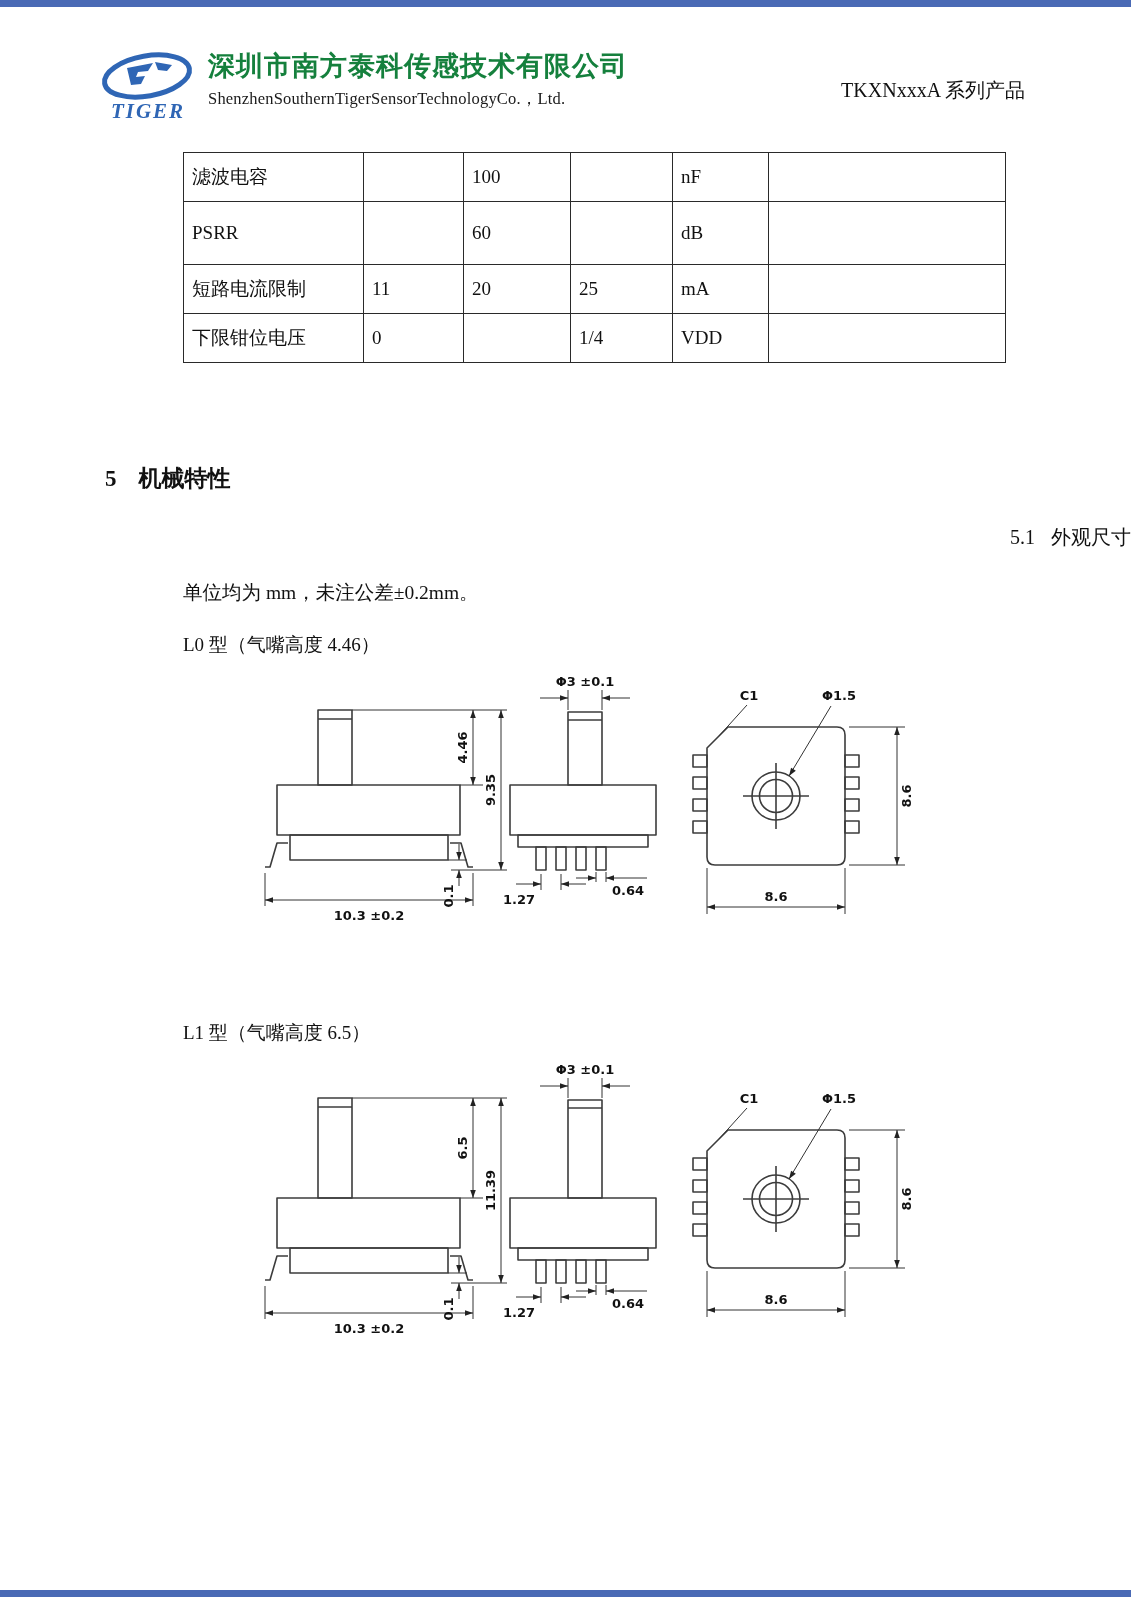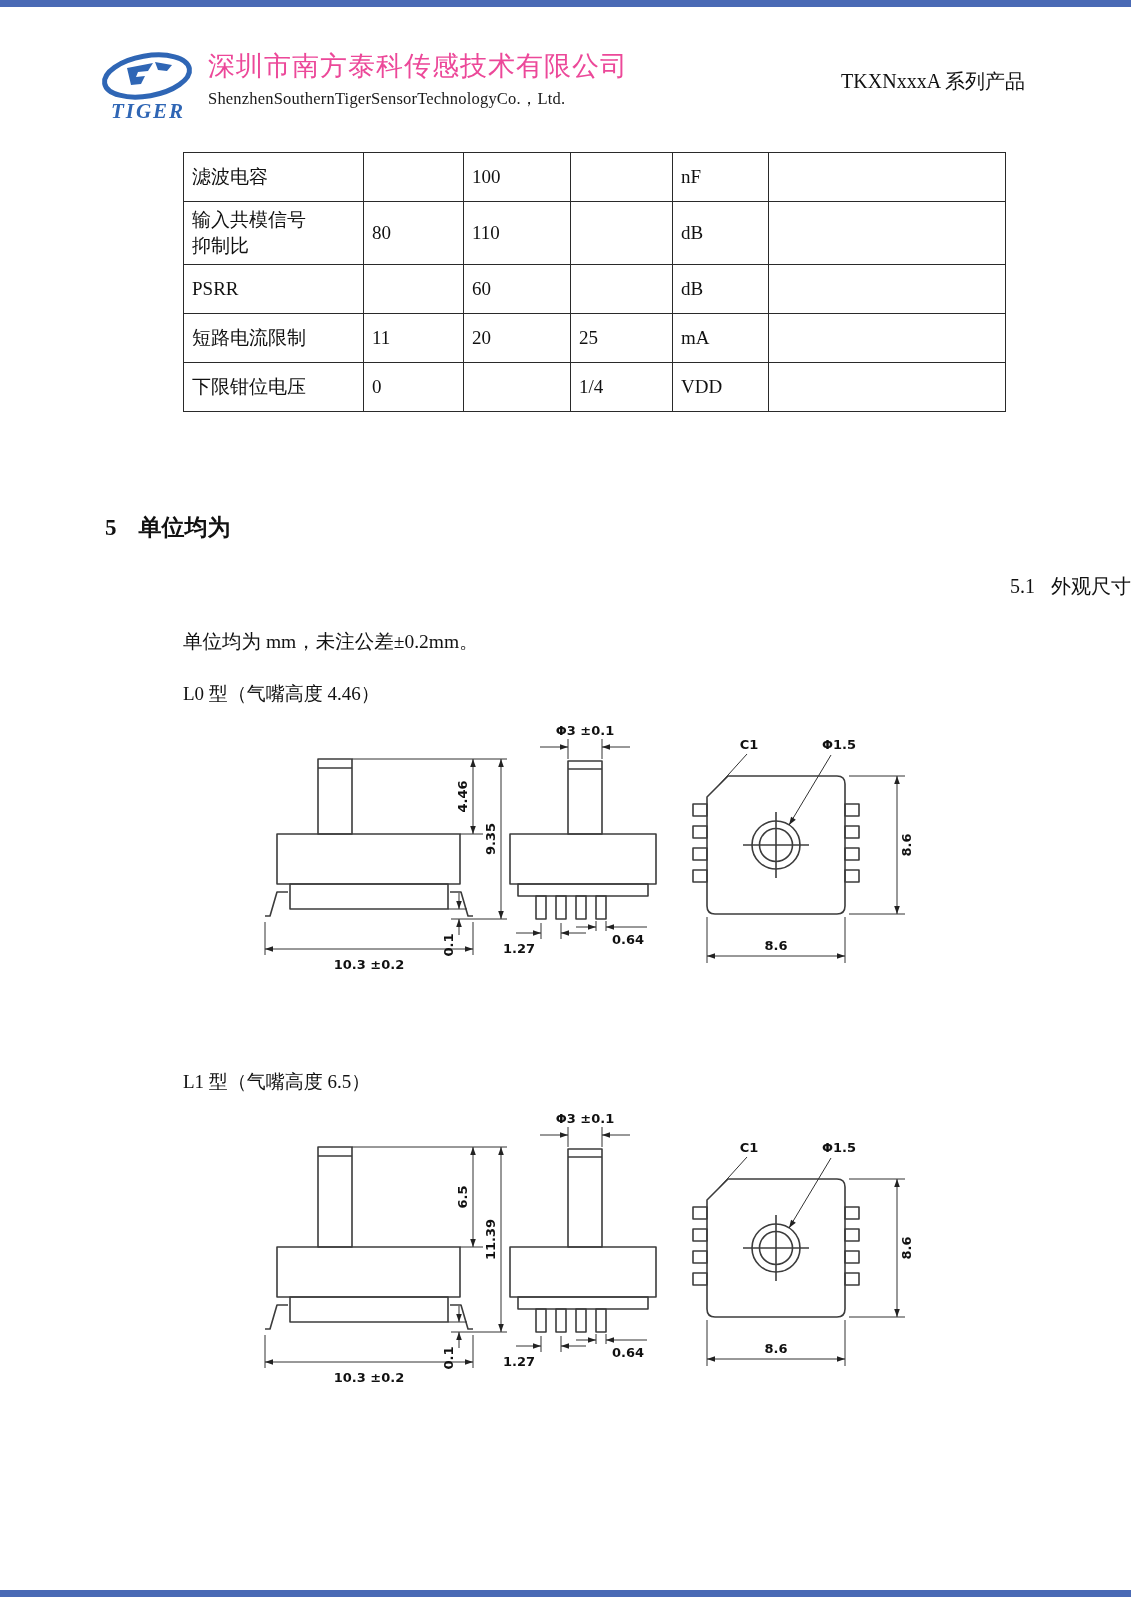--- a/index.html
+++ b/index.html
@@ -6,24 +6,24 @@
   .page{position:relative;width:1131px;height:1600px;background:#fff;margin:0 auto;
         font-family:"Liberation Serif", serif;color:#111;overflow:hidden;}
   .top-bar,.bottom-bar{position:absolute;left:0;right:0;height:7px;background:#4a6ab5;}
   .top-bar{top:0;}
   .bottom-bar{bottom:3px;}
 
   
   header{display:flex;align-items:flex-start;margin:50px 106px 0 100px;}
   .logo-block{width:96px;flex:0 0 auto;}
   .company{margin-left:12px;}
-  .company-cn{font-size:27px;font-weight:normal;color:#ec4899;letter-spacing:1px;line-height:1.2;}
+  .company-cn{font-size:27px;font-weight:bold;color:#15803d;letter-spacing:1px;line-height:1.2;}
   .company-en{font-size:16.5px;color:#1a1a1a;margin-top:6px;letter-spacing:.2px;}
   .header-spacer{flex:1;}
-  .series{font-size:20px;margin-top:18px;white-space:nowrap;}
+  .series{font-size:20px;margin-top:27px;white-space:nowrap;}
 
   
   table.spec{border-collapse:collapse;margin:22px 0 0 183px;}
   table.spec td{border:1.5px solid #2a2a2a;text-align:left;vertical-align:middle;
         font-size:19px;padding:2px 8px;height:44px;white-space:pre-line;line-height:1.35;}
   table.spec tr:nth-child(2) td{height:58px;}
 
   
   .section-heading{margin:100px 0 0 105px;font-size:23px;font-weight:bold;}
   .section-heading .num{margin-right:22px;}
@@ -76,29 +76,20 @@
     <tbody>
         <tr>
           <td>滤波电容</td>
           <td></td>
           <td>100</td>
           <td></td>
           <td>nF</td>
           <td></td>
         </tr>
         <tr>
-          <td>输入共模信号
-抑制比</td>
-          <td>80</td>
-          <td>110</td>
-          <td></td>
-          <td>dB</td>
-          <td></td>
-        </tr>
-        <tr>
           <td>PSRR</td>
           <td></td>
           <td>60</td>
           <td></td>
           <td>dB</td>
           <td></td>
         </tr>
         <tr>
           <td>短路电流限制</td>
           <td>11</td>
@@ -112,21 +103,21 @@
           <td>0</td>
           <td></td>
           <td>1/4</td>
           <td>VDD</td>
           <td></td>
         </tr>
       </tbody>
   </table>
 
   <div class="section-heading">
-    <span class="num">5</span><span>单位均为</span>
+    <span class="num">5</span><span>机械特性</span>
   </div>
 
   <div class="subsection">
     <span class="num">5.1</span><span>外观尺寸</span>
   </div>
 
   <div class="unit-note">单位均为 mm，未注公差±0.2mm。</div>
 
   <div class="draw-label">L0 型（气嘴高度 4.46）</div>
   <div class="drawing" id="mount-l0"><svg width="660" height="270" viewBox="0 0 660 270">

